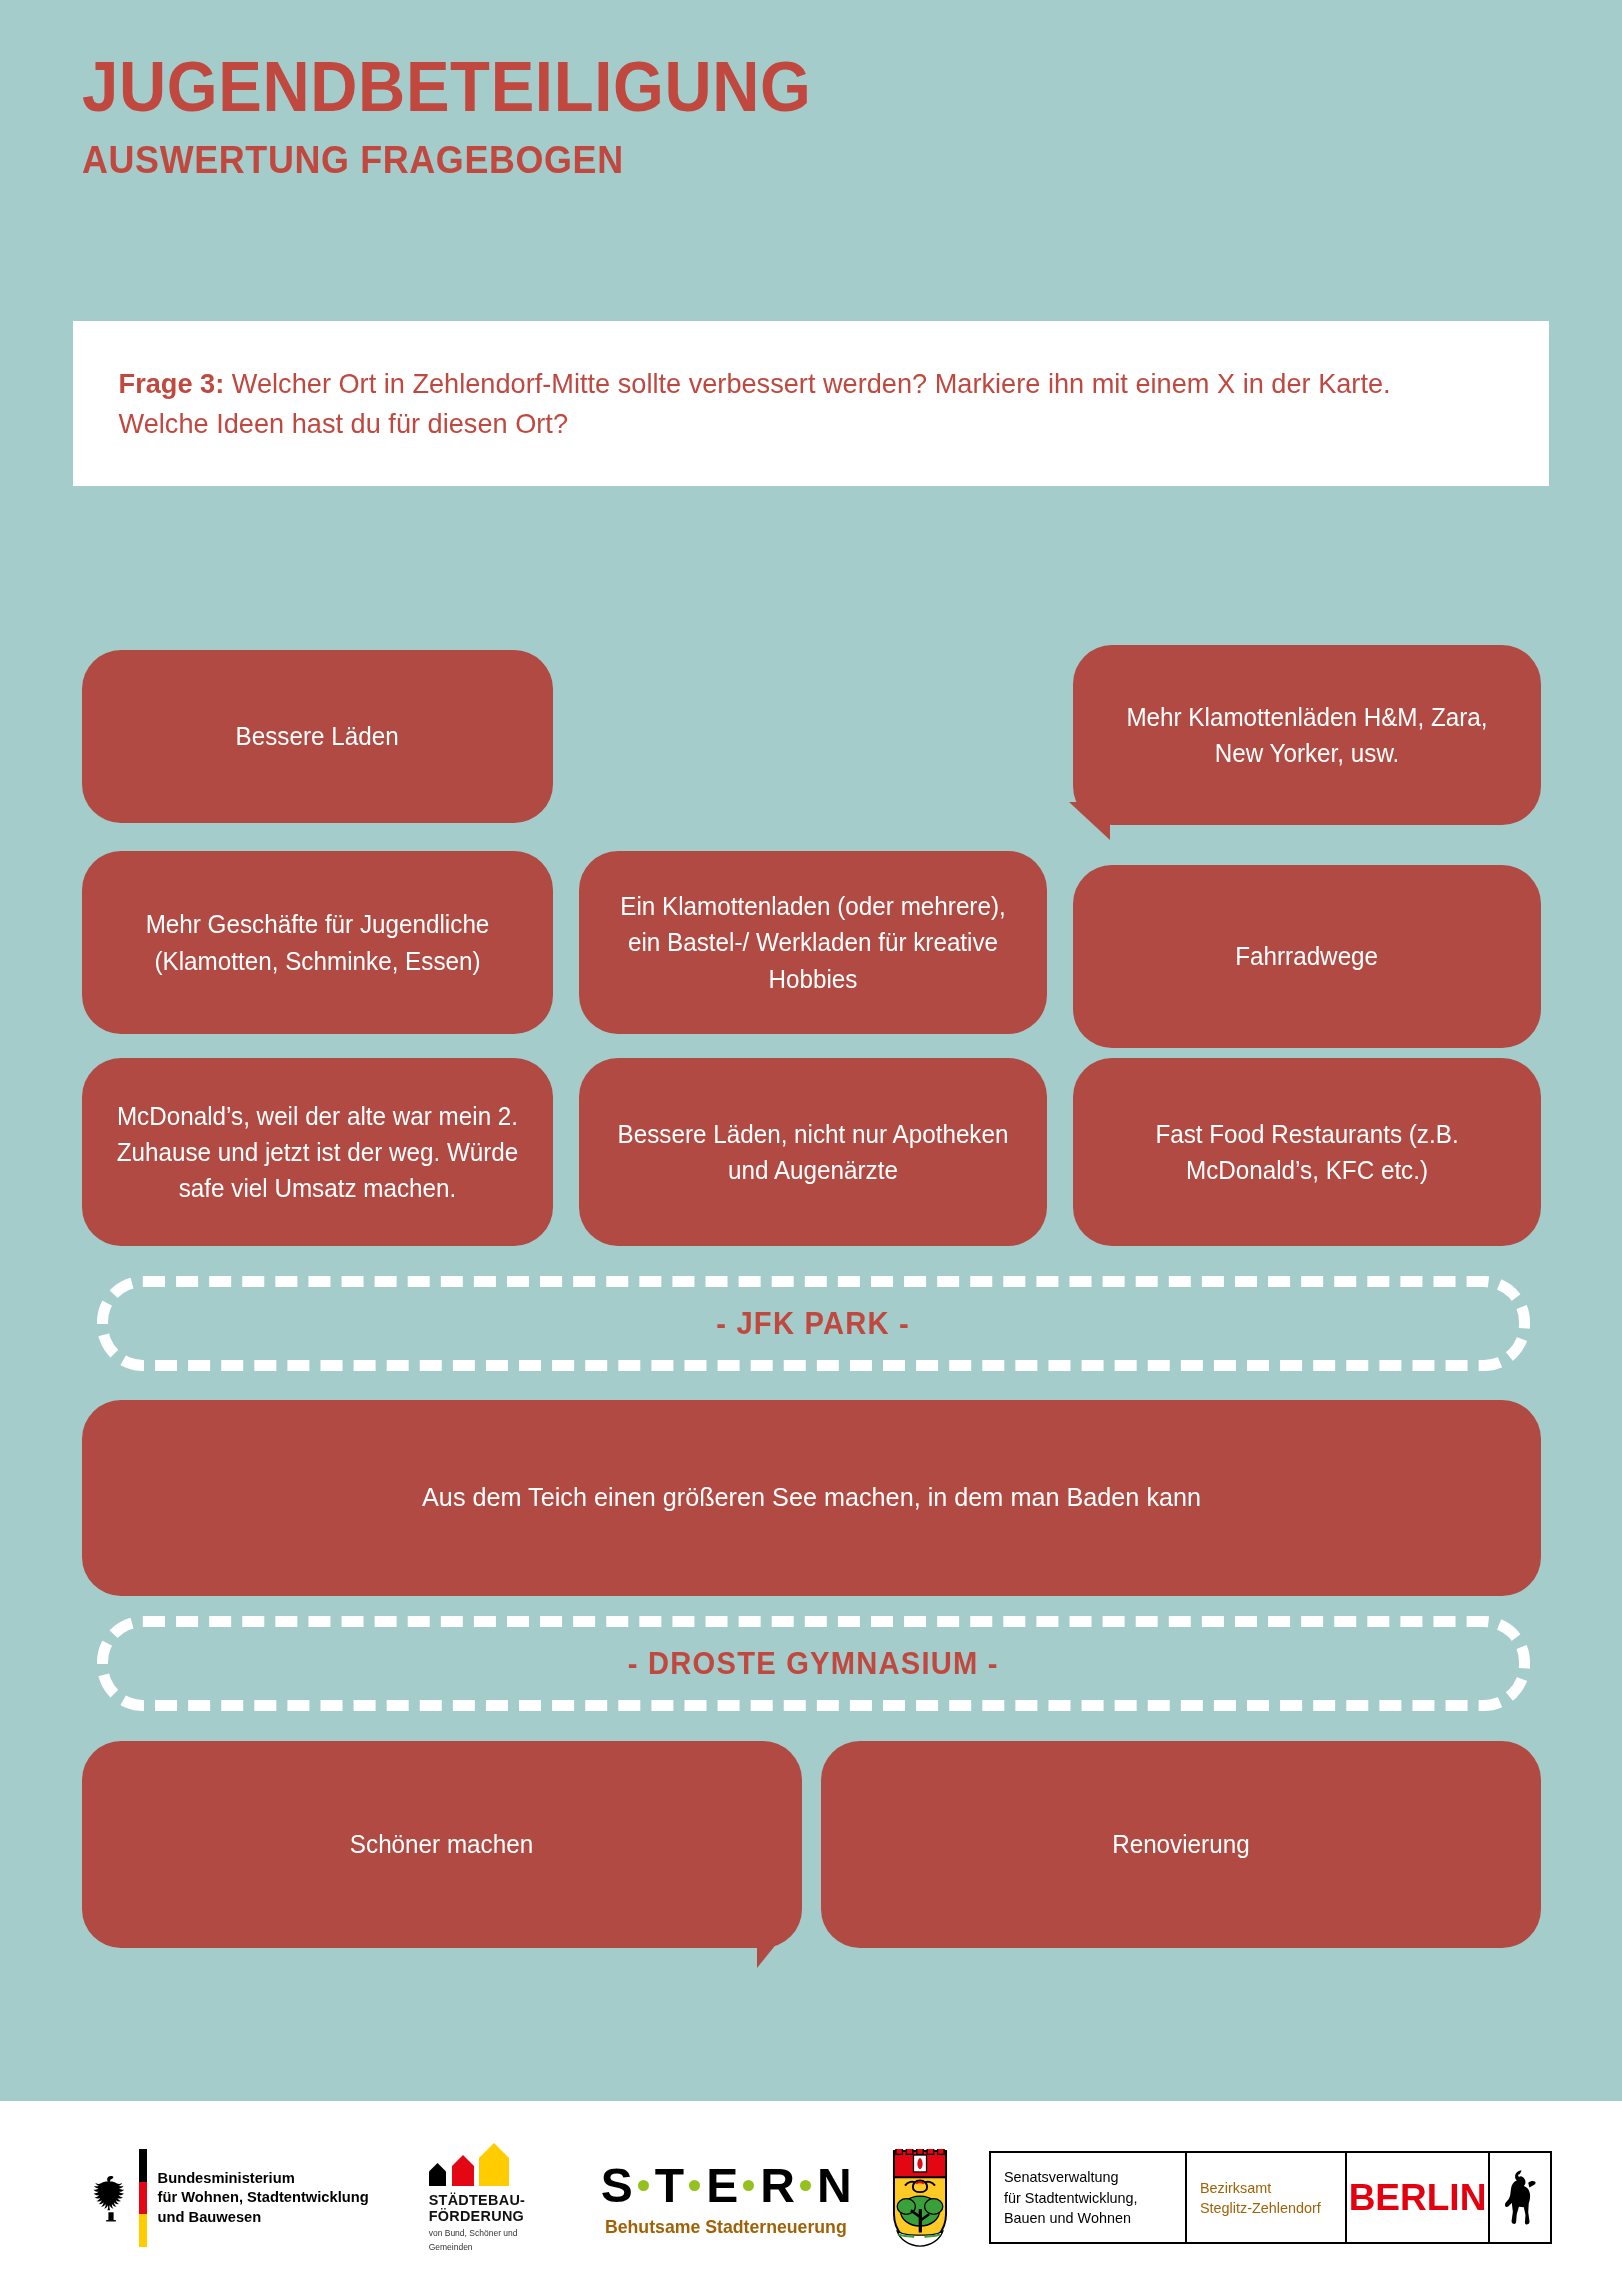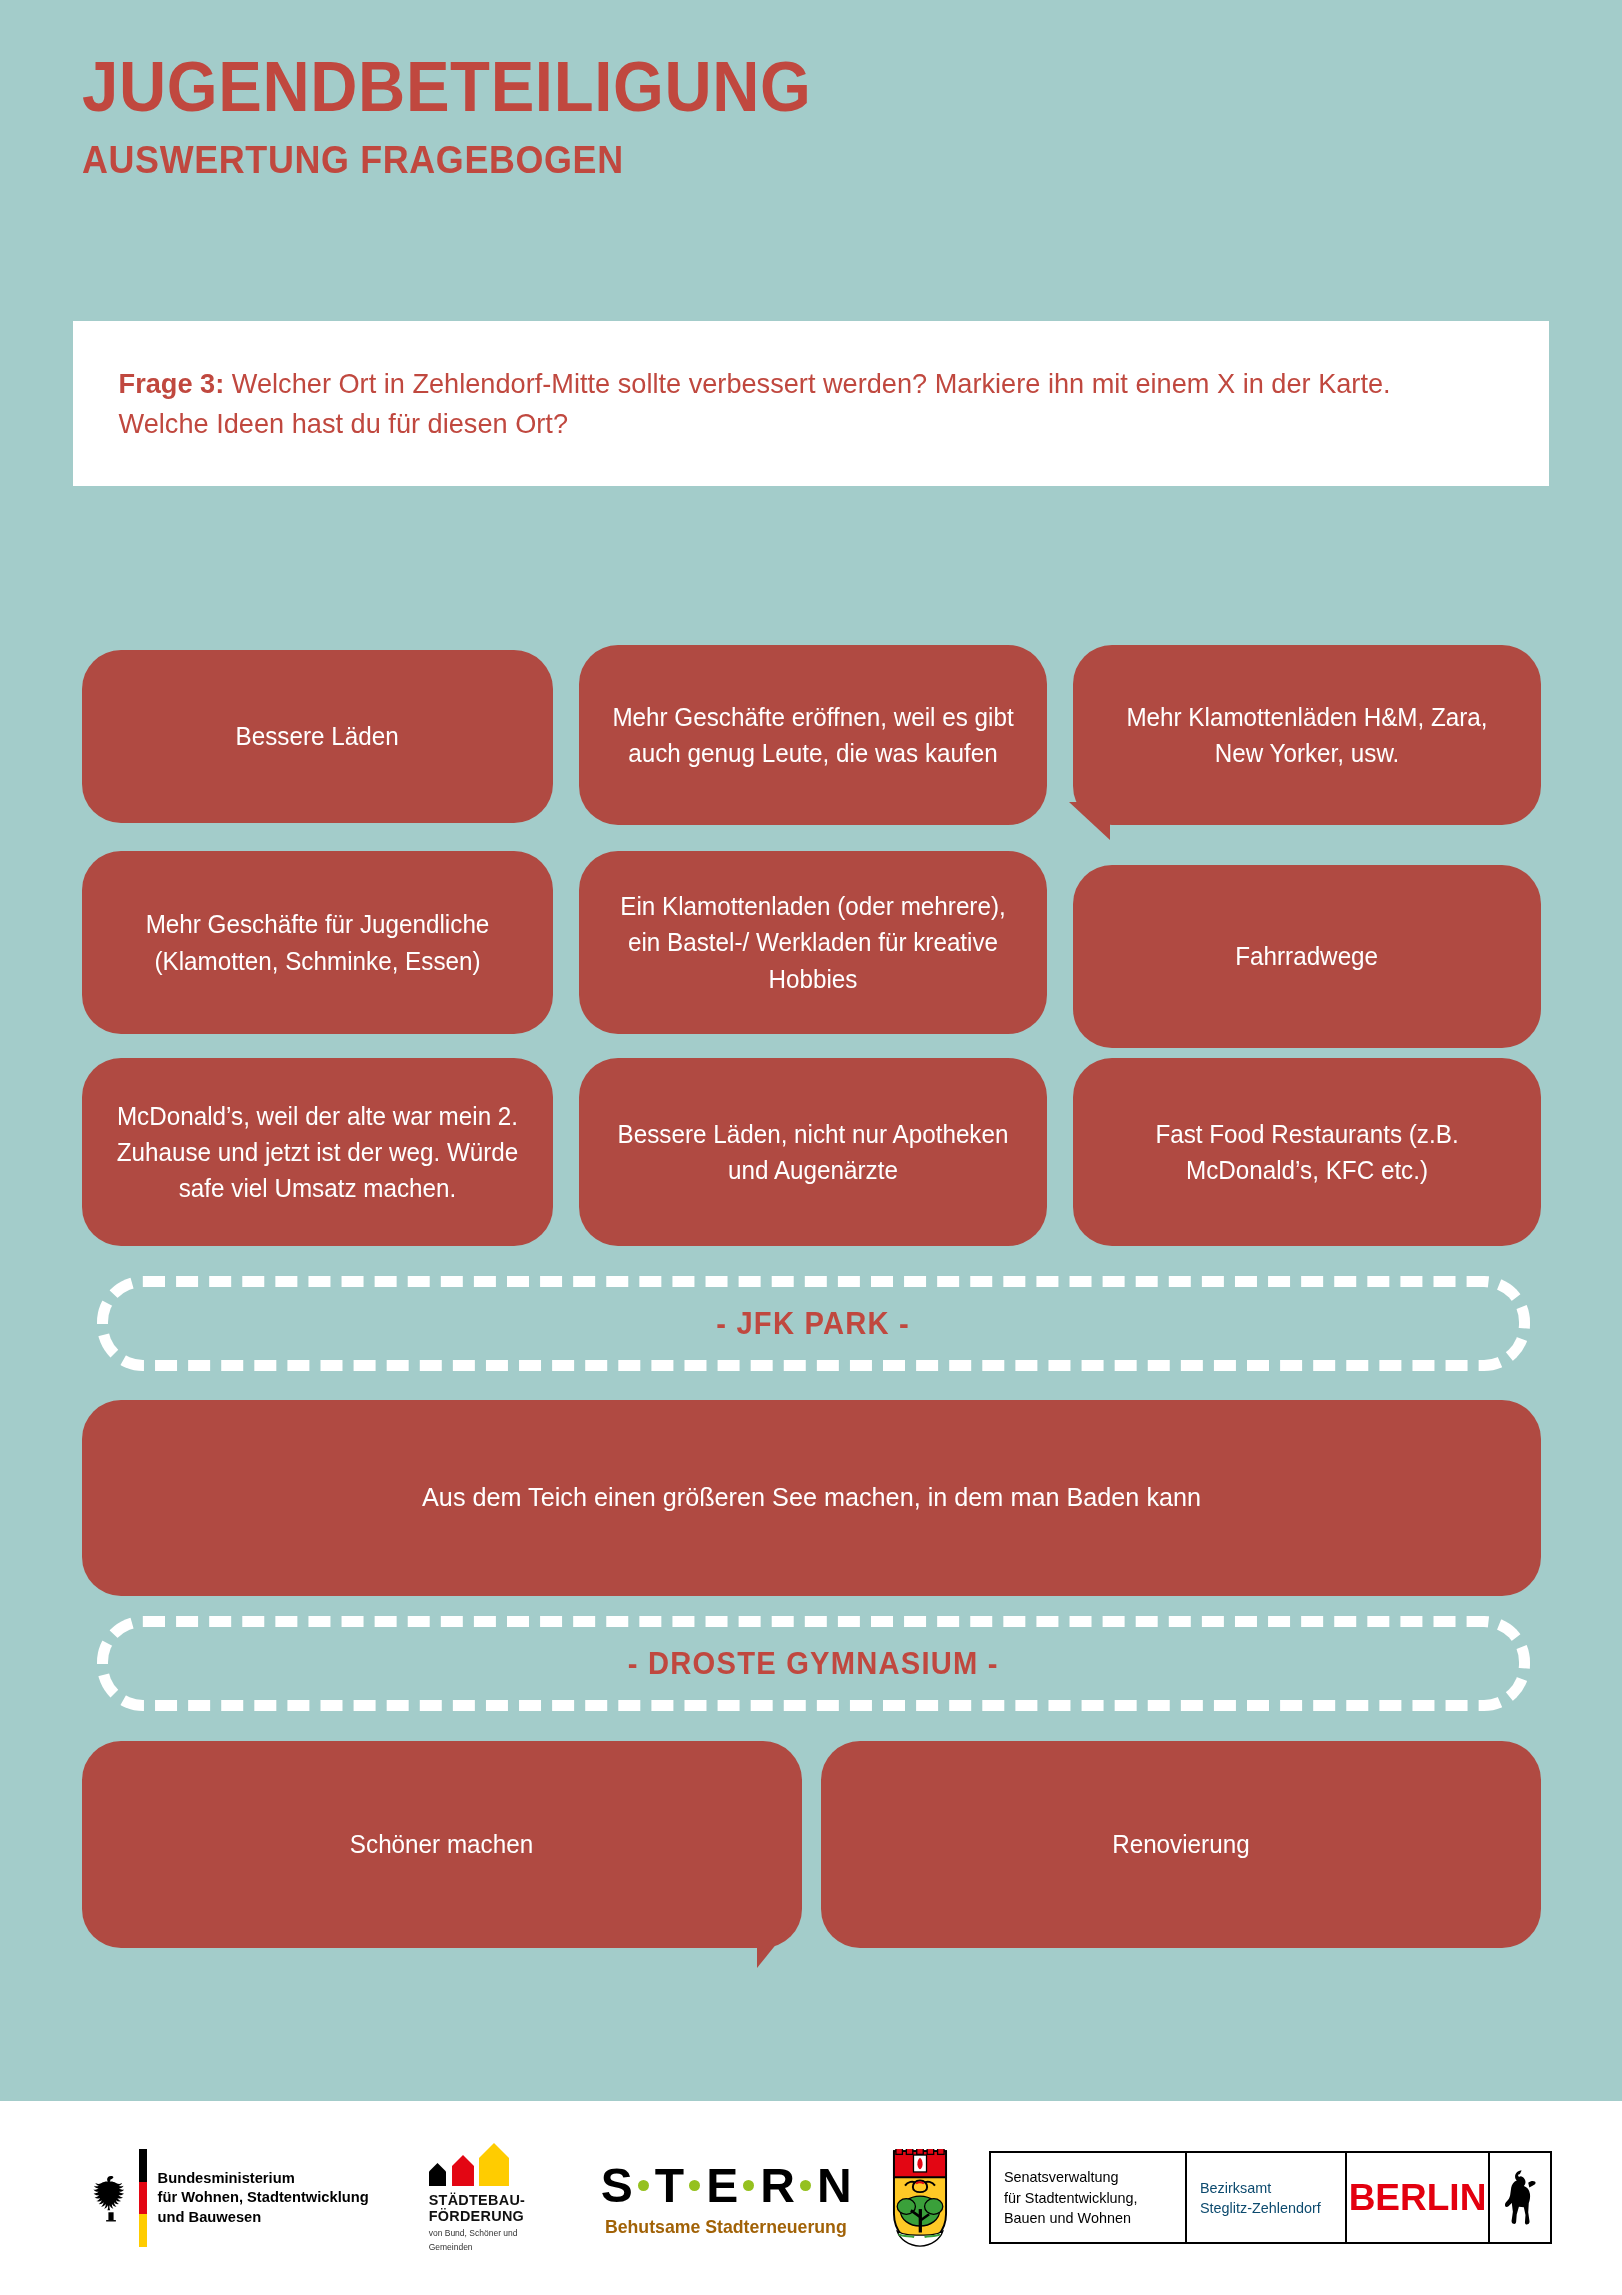--- a/index.html
+++ b/index.html
@@ -136,21 +136,21 @@
   .berlinbox{
     margin-left:41px;display:flex;align-items:stretch;
     border:2px solid #000;height:89px;background:#fff;
   }
   .berlinbox > div{
     border-right:2px solid #000;display:flex;align-items:center;
     padding:0 13px;box-sizing:border-box;
   }
   .berlinbox > div:last-child{border-right:none;}
   .bb-sen{width:196px;font-size:14.4px;line-height:1.42;color:#000;}
-  .bb-bez{width:160px;font-size:14.4px;line-height:1.42;color:#0c4a6e;}
+  .bb-bez{width:160px;font-size:14.4px;line-height:1.42;color:#a16207;}
   .bb-berlin{width:143px;justify-content:center;color:#e3000f;font-size:37px;font-weight:bold;letter-spacing:0px;}
   .bb-bear{width:60px;justify-content:center;}
 </style>
 </head>
 <body>
 
 <div class="page">
 
   <div class="header">
     <div class="title">JUGENDBETEILIGUNG</div>
@@ -161,23 +161,20 @@
     <div class="qtext">
       <b>Frage 3:</b><span> Welcher Ort in Zehlendorf-Mitte sollte verbessert werden? Markiere ihn mit einem X in der Karte. Welche Ideen hast du für diesen Ort?</span>
     </div>
   </div>
 
 
   <div class="bubble" style="left:82px;top:650px;width:471px;height:173px;">
     <span>Bessere Läden</span>
   </div>
 
-  <div class="bubble" style="left:579px;top:645px;width:468px;height:180px;">
-    <span>Mehr Geschäfte eröffnen, weil es gibt auch genug Leute, die was kaufen</span>
-  </div>
 
   <div class="bubble" style="left:1073px;top:645px;width:468px;height:180px;">
     <span>Mehr Klamottenläden H&amp;M, Zara, New Yorker, usw.</span>
   </div>
   <div class="tail left" style="left:1069px;top:802px;"></div>
 
   <div class="bubble" style="left:82px;top:851px;width:471px;height:183px;">
     <span>Mehr Geschäfte für Jugendliche (Klamotten, Schminke, Essen)</span>
   </div>
 

